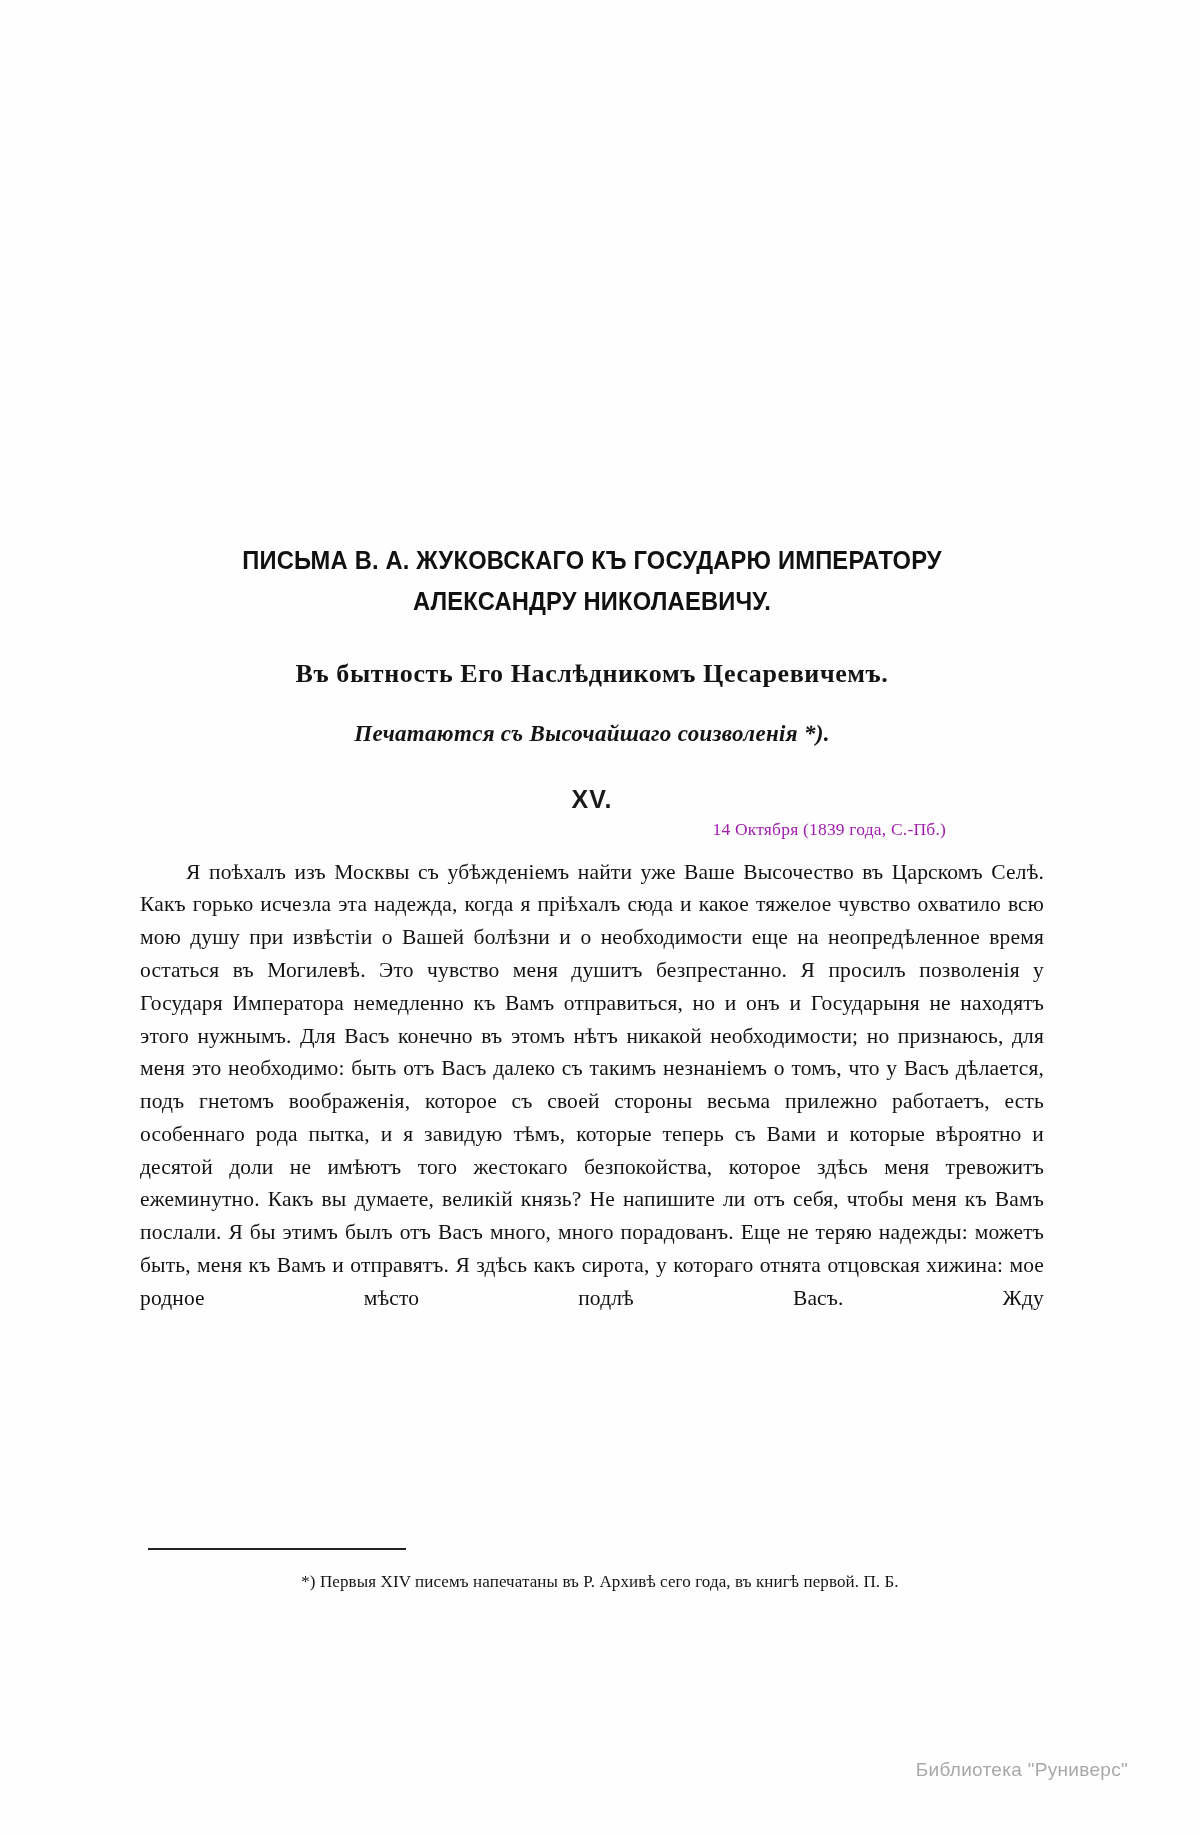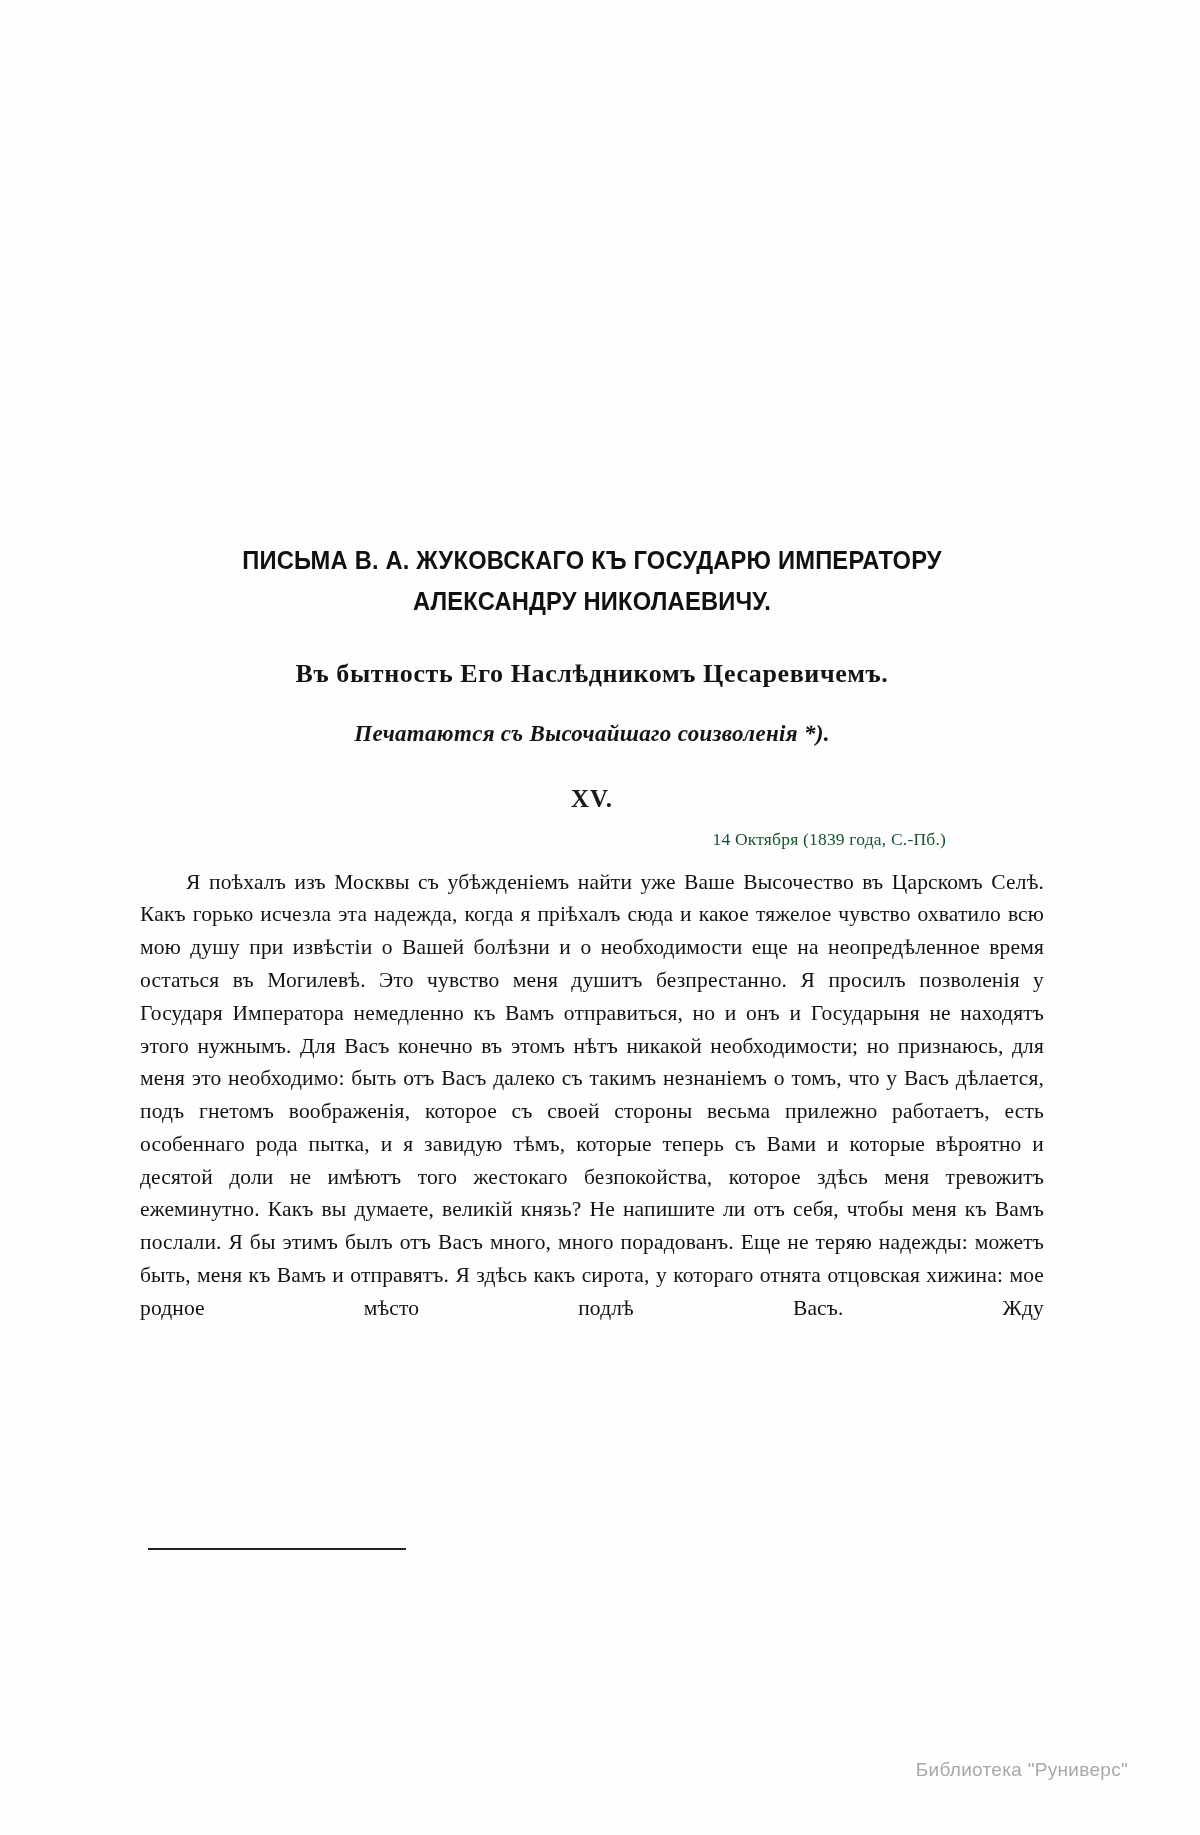--- a/index.html
+++ b/index.html
@@ -53,32 +53,32 @@
     font-family: "Liberation Serif", serif;
     font-style: italic;
     font-weight: bold;
     font-size: 23px;
     letter-spacing: 0.3px;
     color: #141414;
   }
   .letter-number {
     margin-top: 38px;
     text-align: center;
-    font-family: Liberation Serif, serif;
+    font-family: Liberation Sans, sans-serif;
     font-weight: bold;
     font-size: 25px;
     letter-spacing: 1px;
   }
   .letter-date {
-    margin-top: 16px;
+    margin-top: 5px;
     text-align: right;
     padding-right: 98px;
     font-size: 17.5px;
     letter-spacing: 0.2px;
-    color: #14532d;
+    color: #a21caf;
   }
   .letter-body {
     margin-top: 16px;
     font-size: 21.5px;
     line-height: 1.525;
     text-align: justify;
     text-align-last: justify;
     text-indent: 46px;
     letter-spacing: 0.15px;
     color: #121212;
@@ -119,14 +119,15 @@
   <div class="content">
     <h1 class="doc-title">ПИСЬМА В. А. ЖУКОВСКАГО КЪ ГОСУДАРЮ ИМПЕРАТОРУ АЛЕКСАНДРУ НИКОЛАЕВИЧУ.</h1>
     <h2 class="doc-subtitle">Въ бытность Его Наслѣдникомъ Цесаревичемъ.</h2>
     <div class="doc-note">Печатаются съ Высочайшаго соизволенія *).</div>
     <div class="letter-number">XV.</div>
     <div class="letter-date">14 Октября (1839 года, С.-Пб.)</div>
     <p class="letter-body">Я поѣхалъ изъ Москвы съ убѣжденіемъ найти уже Ваше Высочество въ Царскомъ Селѣ. Какъ горько исчезла эта надежда, когда я пріѣхалъ сюда и какое тяжелое чувство охватило всю мою душу при извѣстіи о Вашей болѣзни и о необходимости еще на неопредѣленное время остаться въ Могилевѣ. Это чувство меня душитъ безпрестанно. Я просилъ позволенія у Государя Императора немедленно къ Вамъ отправиться, но и онъ и Государыня не находятъ этого нужнымъ. Для Васъ конечно въ этомъ нѣтъ никакой необходимости; но признаюсь, для меня это необходимо: быть отъ Васъ далеко съ такимъ незнаніемъ о томъ, что у Васъ дѣлается, подъ гнетомъ воображенія, которое съ своей стороны весьма прилежно работаетъ, есть особеннаго рода пытка, и я завидую тѣмъ, которые теперь съ Вами и которые вѣроятно и десятой доли не имѣютъ того жестокаго безпокойства, которое здѣсь меня тревожитъ ежеминутно. Какъ вы думаете, великій князь? Не напишите ли отъ себя, чтобы меня къ Вамъ послали. Я бы этимъ былъ отъ Васъ много, много порадованъ. Еще не теряю надежды: можетъ быть, меня къ Вамъ и отправятъ. Я здѣсь какъ сирота, у котораго отнята отцовская хижина: мое родное мѣсто подлѣ Васъ. Жду</p>
   </div>
 
   <div class="rule"></div>
+  <div class="footnote">*) Первыя XIV писемъ напечатаны въ Р. Архивѣ сего года, въ книгѣ первой. П. Б.</div>
   <div class="watermark">Библиотека "Руниверс"</div>
 </div>
 
 </body></html>

